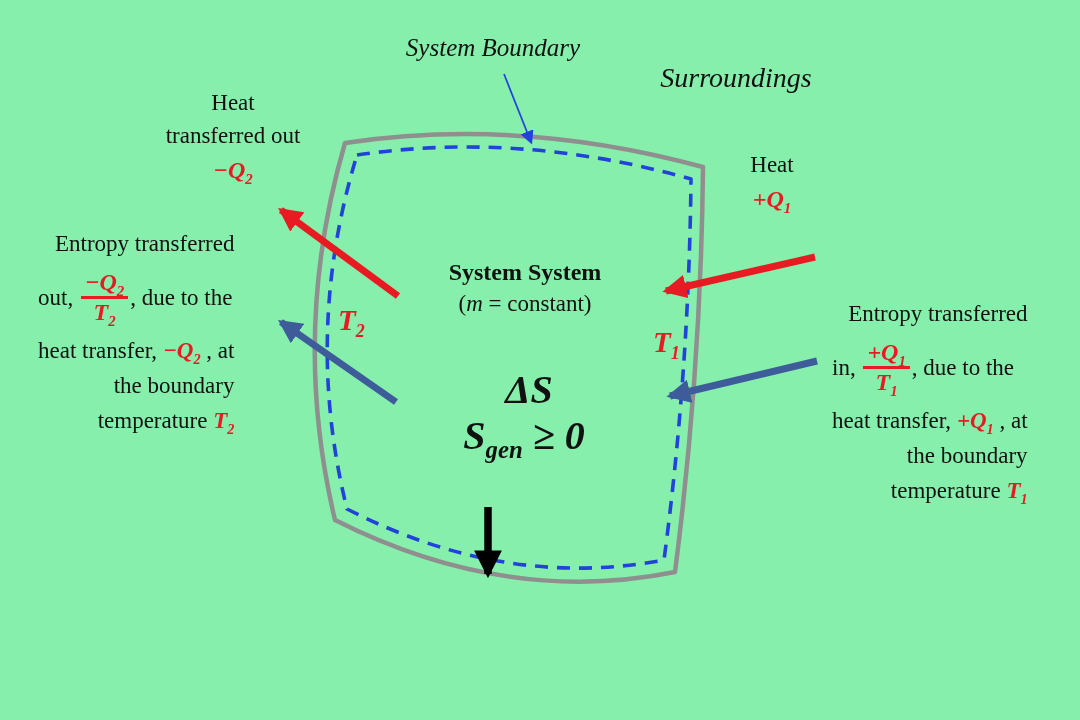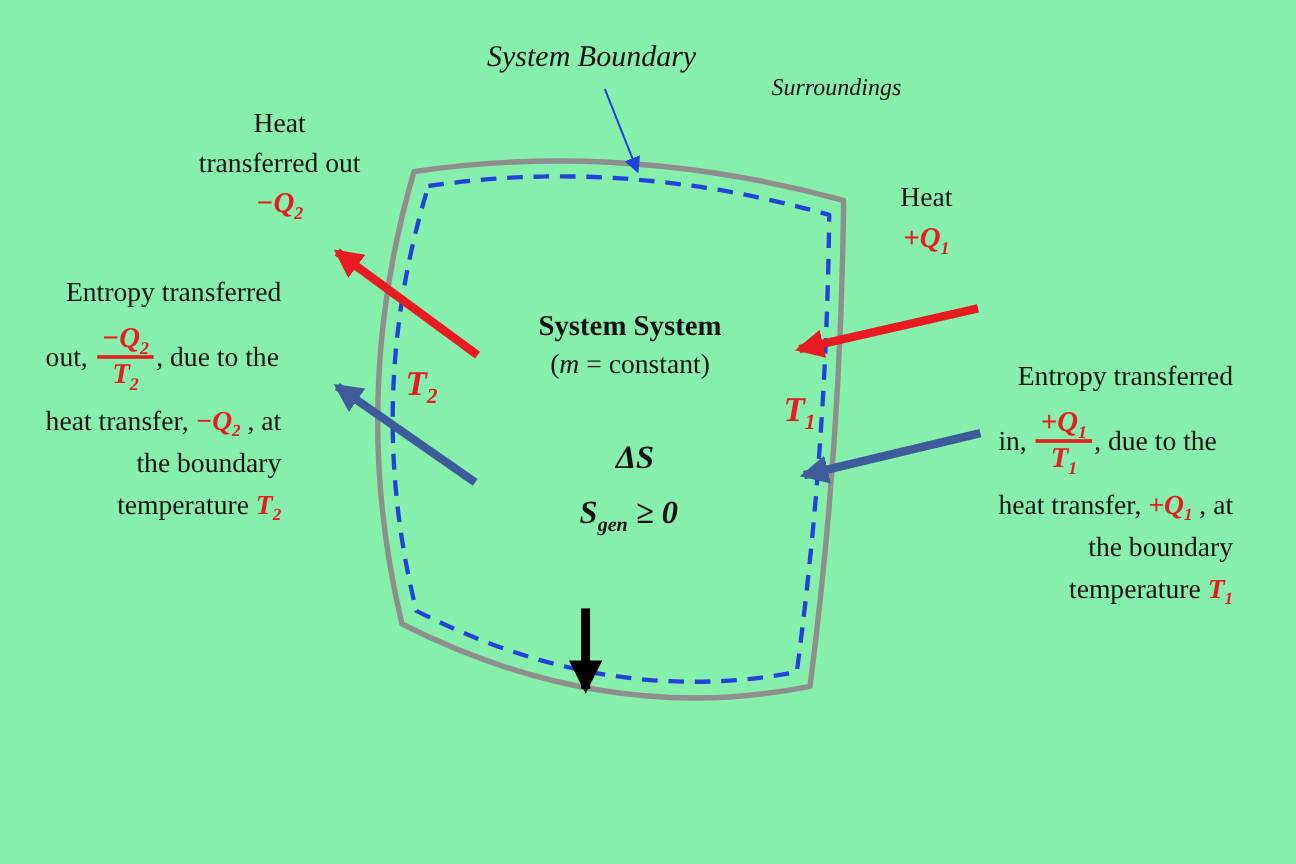--- a/index.html
+++ b/index.html
@@ -39,21 +39,21 @@
   .keep{white-space:pre;}
 
   .frac-line{display:flex; align-items:center; height:72px;}
   .frac{display:inline-flex; flex-direction:column; align-items:center;
         line-height:1.02; font-size:24px; margin:0 2px;}
   .frac .num{padding:0 4px 2px; border-bottom:3px solid var(--red);}
   .frac .den{padding-top:1px;}
 
   .cs-title{font-weight:bold; font-size:24px; line-height:32px;}
   .cs-mass{font-size:23px; line-height:32px;}
-  .eq{font-size:27px; font-weight:bold; font-style:italic;}
+  .eq{font-size:40px; font-weight:bold; font-style:italic;}
   .t-label{font-size:29px; font-weight:bold; font-style:italic; color:var(--red);}
   .heat-math{font-size:24px; line-height:36px;}
   .work-title{font-weight:bold; font-size:24px;}
 </style>
 </head>
 <body>
 
 <div class="stage">
 
   <svg class="layer" viewBox="0 0 1080 720">
@@ -78,21 +78,21 @@
     <line class="leader" x1="504" y1="74" x2="531" y2="142" marker-end="url(#ah-thin)"></line>
 
     <line class="red-arrow" x1="398" y1="296" x2="281" y2="210" marker-end="url(#ah-red)"></line>
     <line class="blue-arrow" x1="396" y1="402" x2="281" y2="322" marker-end="url(#ah-blue)"></line>
     <line class="red-arrow" x1="815" y1="257" x2="666" y2="291" marker-end="url(#ah-red)"></line>
     <line class="blue-arrow" x1="817" y1="361" x2="670" y2="396" marker-end="url(#ah-blue)"></line>
     <line class="black-arrow" x1="488" y1="507" x2="488" y2="574" marker-end="url(#ah-black)"></line>
   </svg>
 
   <div class="abs centered ital big-label" style="left:493px; top:34px;">System Boundary</div>
-  <div class="abs centered ital" style="left:697px; top:62px; font-size:20px;">Surroundings</div>
+  <div class="abs centered ital" style="left:736px; top:62px; font-size:28px;">Surroundings</div>
 
   <div class="abs centered note" style="left:233px; top:86px;">
     <div>Heat</div>
     <div>transferred out</div>
     <div class="mv red heat-math"><span>−Q</span><sub>2</sub></div>
   </div>
 
   <div class="abs centered note" style="left:772px; top:148px;">
     <div>Heat</div>
     <div class="mv red heat-math"><span>+Q</span><sub>1</sub></div>

